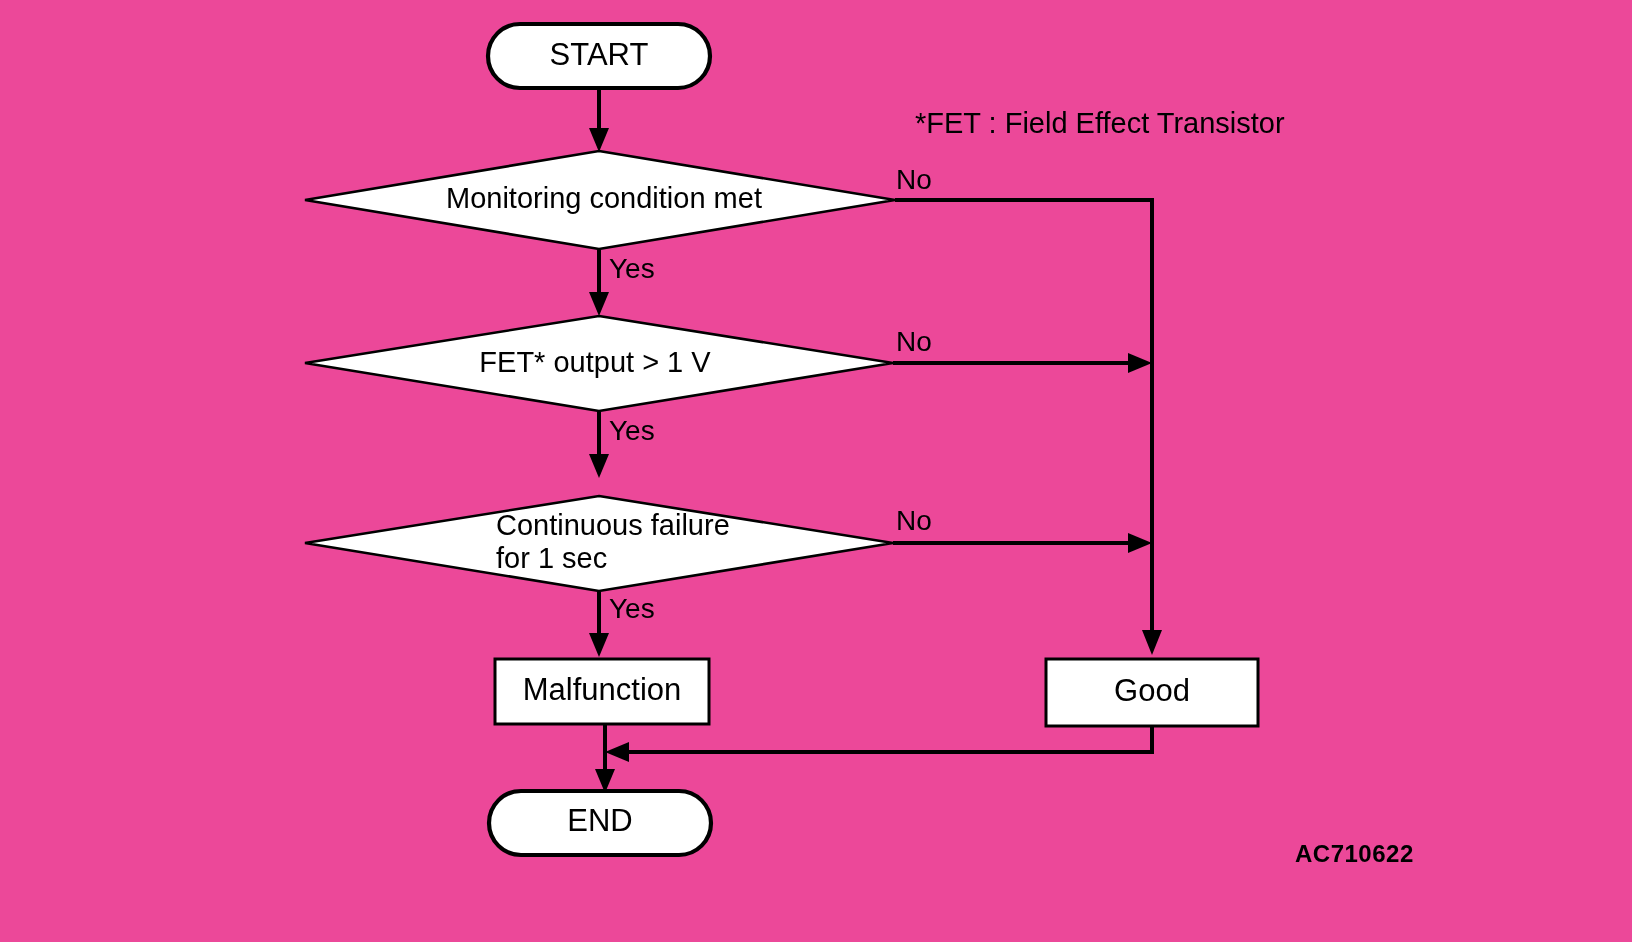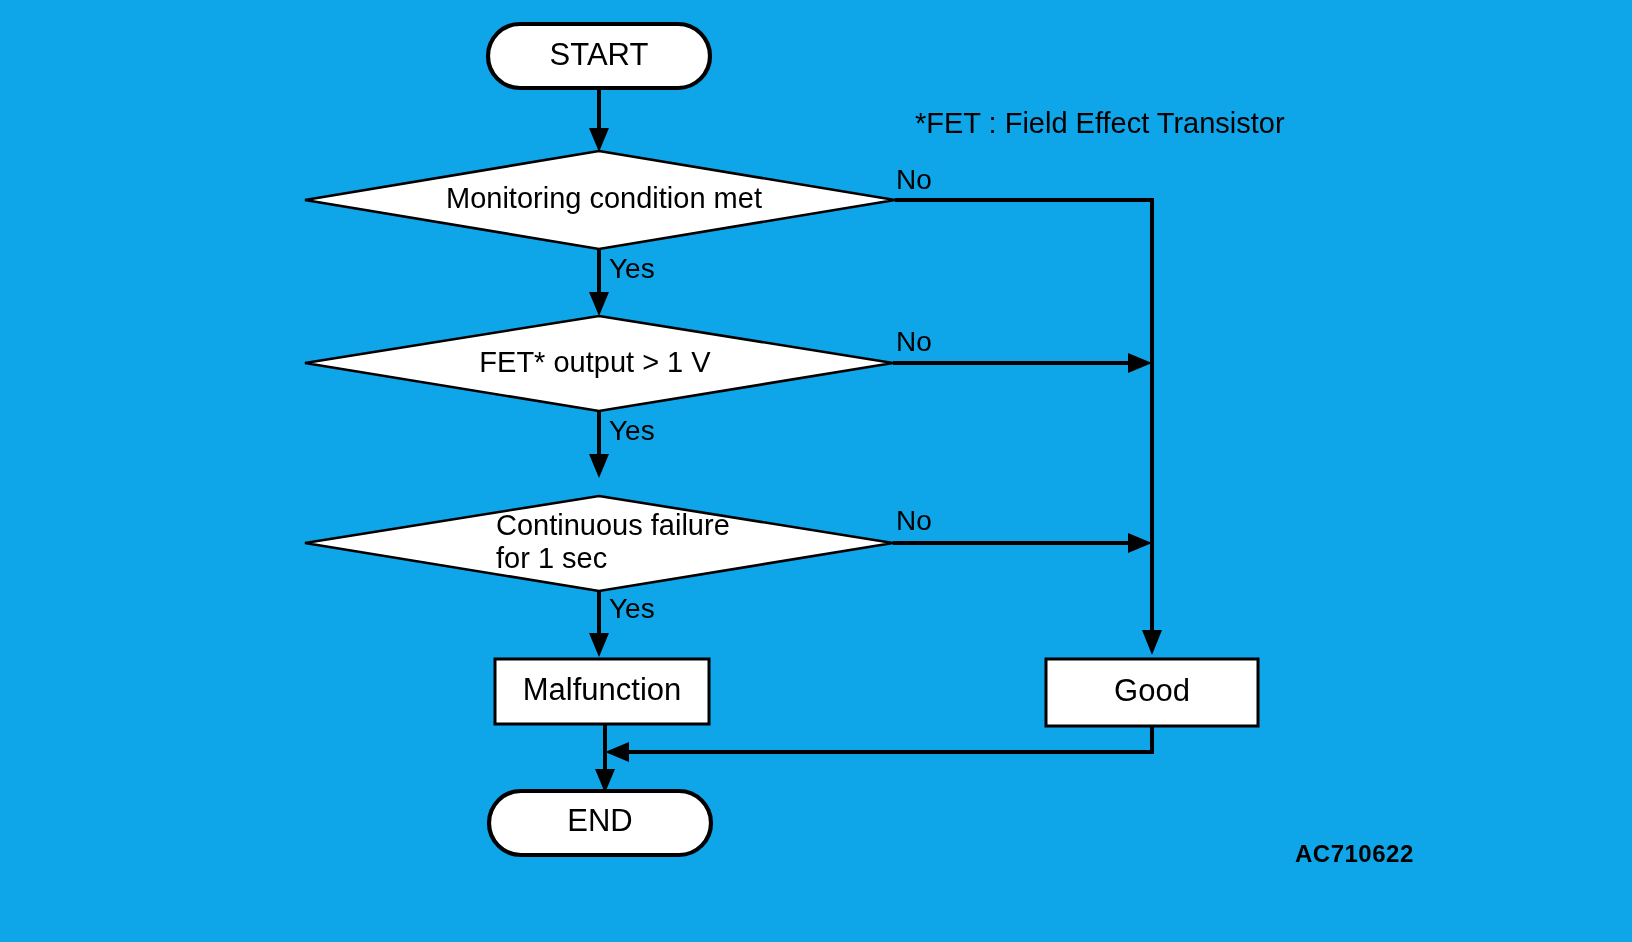--- a/index.html
+++ b/index.html
@@ -10,21 +10,21 @@
   body {
     width: 1632px;
     height: 942px;
     font-family: "Liberation Sans", sans-serif;
     overflow: hidden;
   }
   #flow-root {
     position: relative;
     width: 1632px;
     height: 942px;
-    background: #0ea5e9;
+    background: #ec4899;
     text-decoration: underline;
   }
   svg#flow-svg {
     position: absolute;
     top: 0;
     left: 0;
     width: 1632px;
     height: 942px;
   }
   .terminator {

